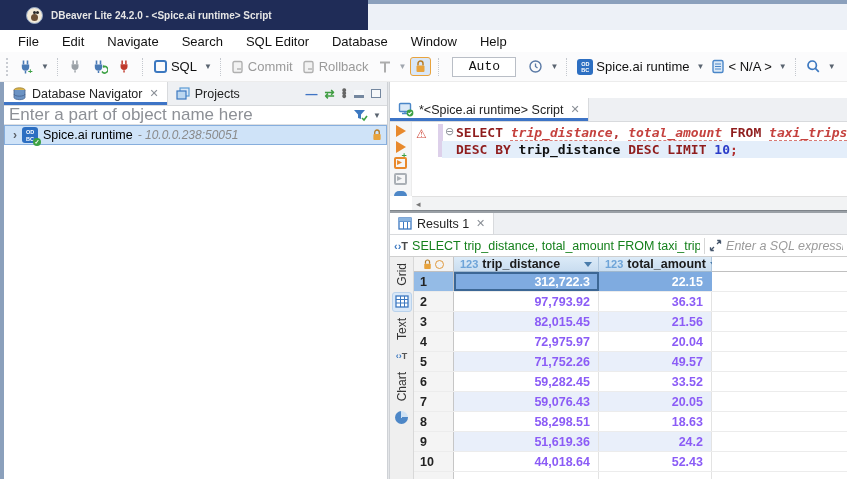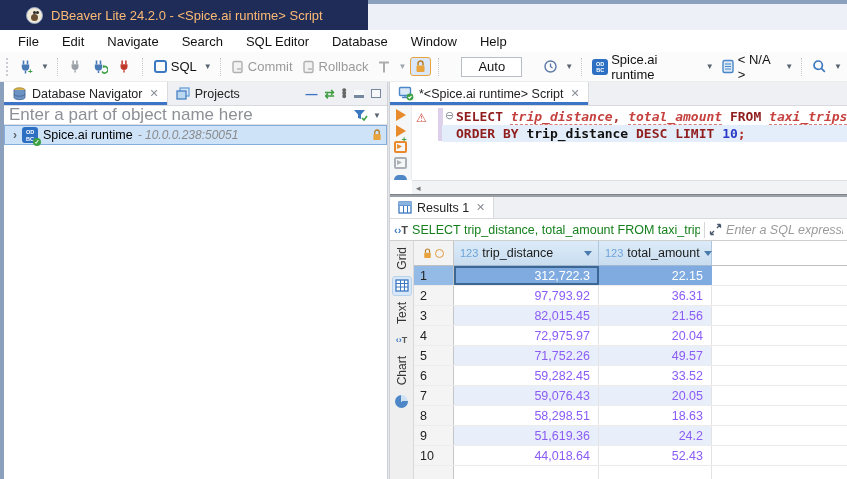--- a/index.html
+++ b/index.html
@@ -2,40 +2,40 @@
 <html><head>
 <meta charset="utf-8">
 <style>
   * { margin:0; padding:0; box-sizing:border-box; }
   html,body { width:847px; height:479px; overflow:hidden; }
   body { font-family:"Liberation Sans", sans-serif; font-size:13px; color:#1a1a1a; background:#fff; position:relative; }
 
   
   .titlebar { height:30px; display:flex; }
   .tb-left { width:368px; background:#1f2c57; display:flex; align-items:center; padding-left:26px; gap:8px; }
-  .tb-title { color:#fdba74; font-size:13px; white-space:nowrap; }
+  .tb-title { color:#e5e5e5; font-size:10px; white-space:nowrap;font-weight:bold; }
   .tb-right { flex:1; background:#edf1f7; border-top:4px solid #8ba0bc; }
   .beaver { width:17px; height:17px; border-radius:50%; background:#f2ead9; border:1px solid #93a7c4; position:relative; flex:none; }
   .beaver:before { content:""; position:absolute; left:4px; top:6px; width:7px; height:7px; border-radius:50%; background:#6b4f35; }
   .beaver:after { content:""; position:absolute; left:6px; top:3px; width:3px; height:3px; border-radius:50%; background:#2a2a2a; box-shadow:3px 0 0 #2a2a2a; }
 
   
   .menubar { height:22px; background:#fff; display:flex; align-items:center; padding-left:13px; gap:13px; }
   .menu-item { padding:2px 5px; color:#111; cursor:default; }
 
   
   .toolbar { height:30px; background:#fbfbfc; display:flex; align-items:center; padding:0 4px; gap:3px; border-bottom:1px solid #ececec; }
   .grip { width:4px; height:18px; border-left:2px dotted #c9ccd2; margin:0 2px; }
   .sep { width:1px; height:18px; border-left:1px dotted #c4c8ce; margin:0 4px; }
   .tbtn { display:flex; align-items:center; gap:3px; padding:2px 3px; border-radius:3px; }
   .tbtn.disabled { color:#9a9a9a; }
   .dd { font-size:8px; color:#5a6470; padding:0 1px; }
   .dd.dim { color:#a0a6ae; }
   .lock-toggle { background:#d9e7f8; border:1px solid #e8a33d; border-radius:3px; padding:2px 4px; }
-  .combo { width:64px; height:20px; background:#fff; border:1px solid #b9bec6; display:flex; align-items:center; justify-content:center; font-size:13px; color:#111; margin:0 15px; }
+  .combo { width:64px; height:20px; background:#fff; border:1px solid #b9bec6; display:flex; align-items:center; justify-content:center; font-size:13px; color:#111; margin:0 6px;font-family:Liberation Mono, monospace; }
   .odbc { width:16px; height:16px; background:#2d6fc2; border-radius:3px; color:#fff; font-size:5.5px; font-weight:bold; line-height:1.25; text-align:center; padding-top:2px; position:relative; flex:none; }
   .odbc .chk { position:absolute; right:-3px; bottom:-3px; width:8px; height:8px; border-radius:50%; background:#3da144; color:#fff; font-size:6px; line-height:8px; text-align:center; }
   .tlabel { color:#111; }
 
   
   .main { position:absolute; top:82px; left:0; right:0; bottom:0; display:flex; }
   .left-edge { width:4px; background:#8ba0bc; }
   .left-panel { width:383px; background:#fff; display:flex; flex-direction:column; }
   .v-divider { width:3px; background:#e4e6e9; border-left:1px solid #cfd2d6; border-right:1px solid #cfd2d6; }
   .right-panel { flex:1; display:flex; flex-direction:column; min-width:0; }
@@ -58,21 +58,21 @@
   .filter-ph { color:#8d9096; font-size:17px; flex:1; white-space:nowrap; }
 
   .tree { flex:1; background:#fff; }
   .tree-row { height:20px; display:flex; align-items:center; gap:5px; padding:0 4px; background:#cfe3f8; border:1px solid #86aedd; }
   .tw-chevron { color:#5a5f66; font-size:12px; font-weight:bold; padding-left:4px; }
   .tree-name { font-size:12.5px; color:#000; }
   .tree-detail { font-size:12px; color:#8a8a8a; font-style:italic; }
   .tree-spacer { flex:1; }
 
   
-  .editor-tabs { height:24px; background:#eef0f3; border-bottom:1px solid #d8dadd; display:flex; }
+  .editor-tabs { height:24px; background:#eef0f3; border-bottom:1px solid #d8dadd; display:flex;margin-top:16px; }
   .etab { display:flex; align-items:center; gap:5px; padding:0 8px; background:#fff; border-right:1px solid #d8dadd; position:relative; }
   .etab:after { content:""; position:absolute; left:0; right:0; bottom:0; height:3px; background:#3d74c6; }
   .etab-label { font-size:12.5px; color:#222; white-space:nowrap; }
 
   .editor-body { height:88px; position:relative; background:#fff; overflow:hidden; }
   .exec-strip { position:absolute; left:0; top:0; bottom:14px; width:22px; background:#f5f6f7; border-right:1px solid #ececec; display:flex; flex-direction:column; align-items:center; padding-top:3px; gap:4px; }
   .run-tri { width:0; height:0; border-left:10px solid #e8892c; border-top:6px solid transparent; border-bottom:6px solid transparent; position:relative; }
   .run-plus { position:absolute; left:-4px; top:4px; color:#3da144; font-size:9px; font-weight:bold; }
   .script-ic { width:13px; height:14px; border:2px solid #e8892c; border-radius:2px; position:relative; }
   .script-ic.gray { border-color:#aab0b6; }
@@ -108,21 +108,21 @@
 
   .grid-wrap { flex:1; display:flex; min-height:0; }
   .side-strip { width:24px; background:#efefef; border-right:1px solid #d8d8d8; display:flex; flex-direction:column; align-items:center; padding-top:6px; gap:6px; }
   .vlabel { writing-mode:vertical-rl; transform:rotate(180deg); font-size:12px; color:#333; }
   .vicon { width:20px; height:20px; display:flex; align-items:center; justify-content:center; border-radius:3px; }
   .vicon.active { background:#d9e8f8; border:1px solid #b9d2ec; }
   .texticon { font-size:9px; font-weight:bold; }
   .texticon .ang { color:#3c78c0; } .texticon .tee { color:#555; }
   .pie { width:13px; height:13px; border-radius:50%; background:conic-gradient(#cfe2f4 0 90deg, #4d87c7 90deg 360deg); }
 
-  .grid { flex:1; display:flex; flex-direction:column; min-width:0; background:#fff; }
+  .grid { flex:1; display:flex; flex-direction:column; min-width:0; background:#fff;font-weight:bold; }
   .grid-header { height:26px; display:flex; }
   .gh-corner { width:40px; background:#f3f3f3; border-right:1px solid #c6c6c6; border-bottom:1px solid #c0c0c0; display:flex; align-items:center; justify-content:center; gap:3px; }
   .gh-circle { width:9px; height:9px; border-radius:50%; border:1.5px solid #e09a3e; }
   .hcell { display:flex; align-items:center; gap:4px; padding:0 6px; background:linear-gradient(#dcebf8,#c9ddf0); border-right:1px solid #aec6dd; border-bottom:1px solid #9fb8cf; }
   .hcell.c1 { width:145px; } .hcell.c2 { width:113px; }
   .htype { color:#6ea4d8; font-size:11px; }
   .hname { color:#1b1b1b; font-size:12.5px; }
   .hsort { margin-left:auto; width:0; height:0; border-left:4px solid transparent; border-right:4px solid transparent; border-top:5px solid #4a7cab; }
   .gh-rest { flex:1; border-bottom:1px solid #c0c0c0; background:#fff; }
 
@@ -354,21 +354,21 @@
           </span>
         <span class="script-ic orange"></span>
         <span class="script-ic gray"></span>
         <span class="half-circle"></span>
       </div>
       <span class="warn-ic">⚠</span>
       <span class="changebar"></span>
       <span class="fold-mark">⊖</span>
       <div class="code-lines">
           <div class="code-line"><span class="tk-kw">SELECT </span><span class="tk-id">trip_distance</span><span class="tk-pn">, </span><span class="tk-id">total_amount</span><span class="tk-pl"> </span><span class="tk-kw">FROM</span><span class="tk-pl"> </span><span class="tk-id">taxi_trips</span></div>
-          <div class="code-line current-line"><span class="tk-kw">ORDER BY</span><span class="tk-pl"> trip_distance </span><span class="tk-kw">DESC</span><span class="tk-pl"> </span><span class="tk-kw">LIMIT</span><span class="tk-pl"> </span><span class="tk-num">10</span><span class="tk-pn">;</span></div>
+          <div class="code-line current-line"><span class="tk-kw">DESC BY</span><span class="tk-pl"> trip_distance </span><span class="tk-kw">DESC</span><span class="tk-pl"> </span><span class="tk-kw">LIMIT</span><span class="tk-pl"> </span><span class="tk-num">10</span><span class="tk-pn">;</span></div>
         </div>
       <div class="hscroll">
         <span class="hs-arrow">◂</span>
       </div>
     </div>
 
     <div class="sash"></div>
 
     <div class="results">
       <div class="rtabs">

